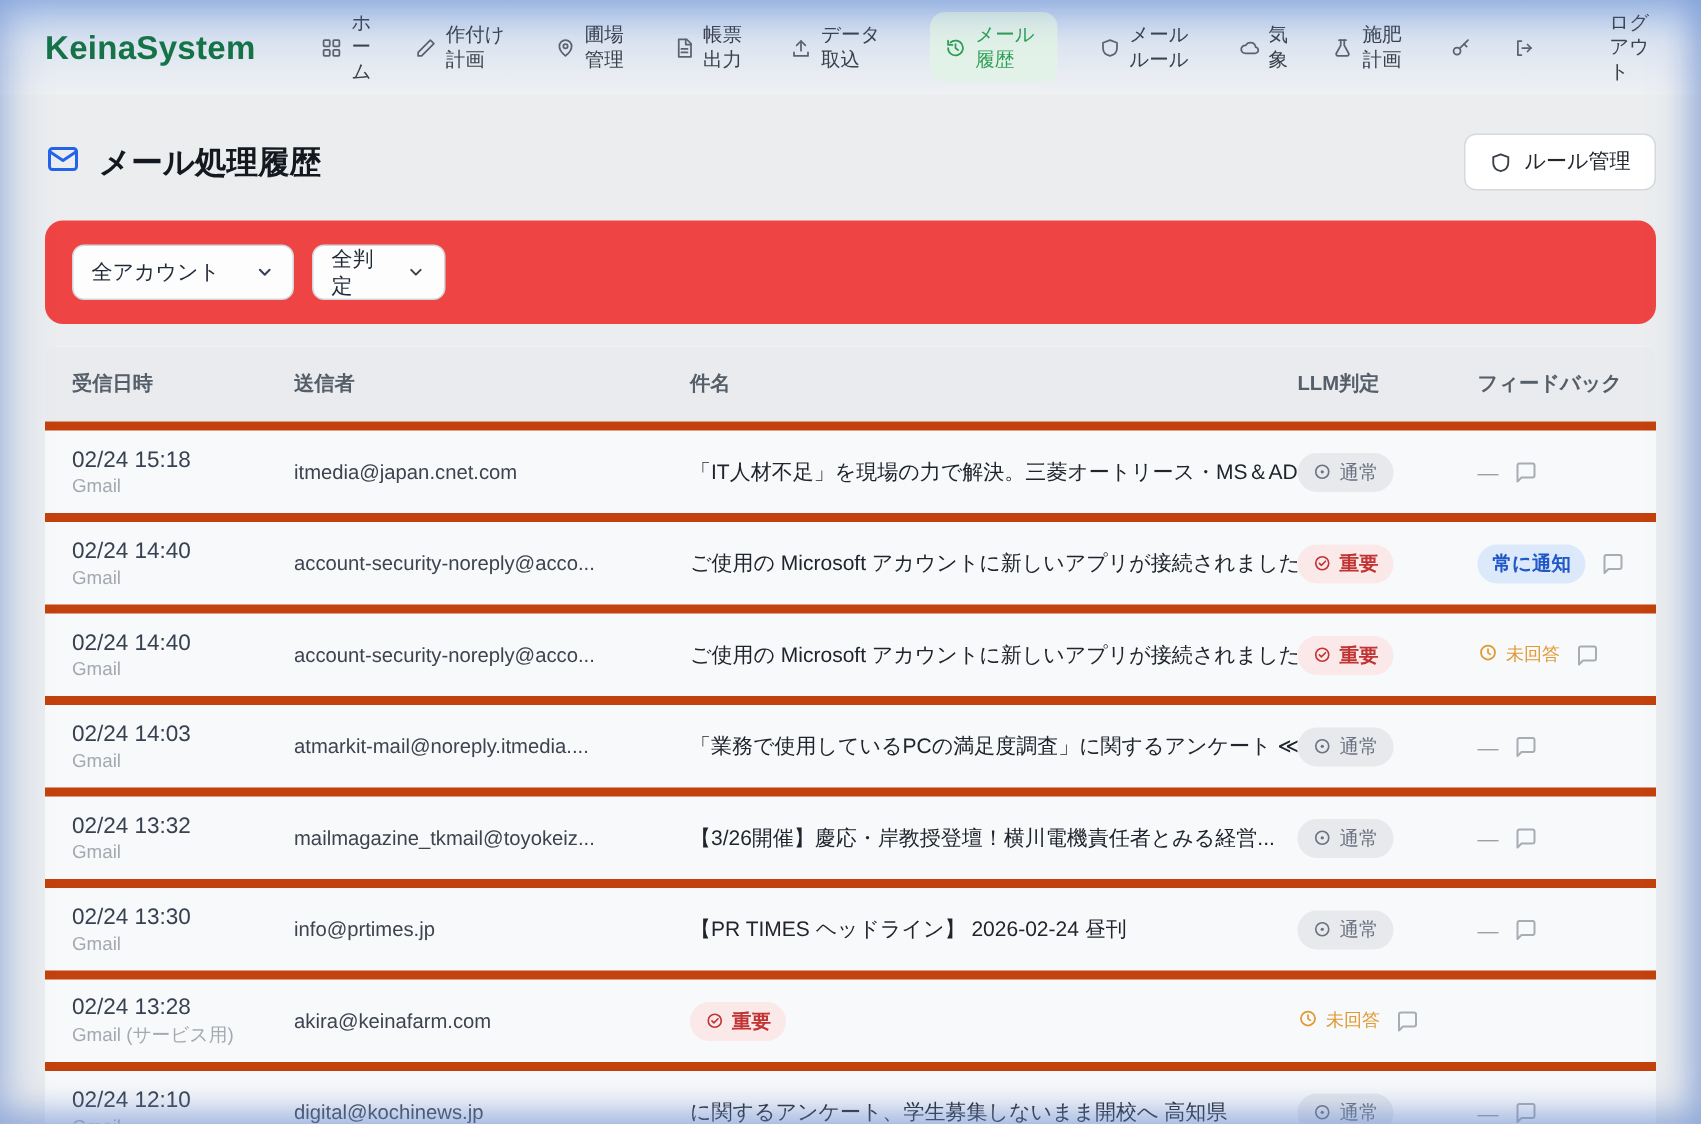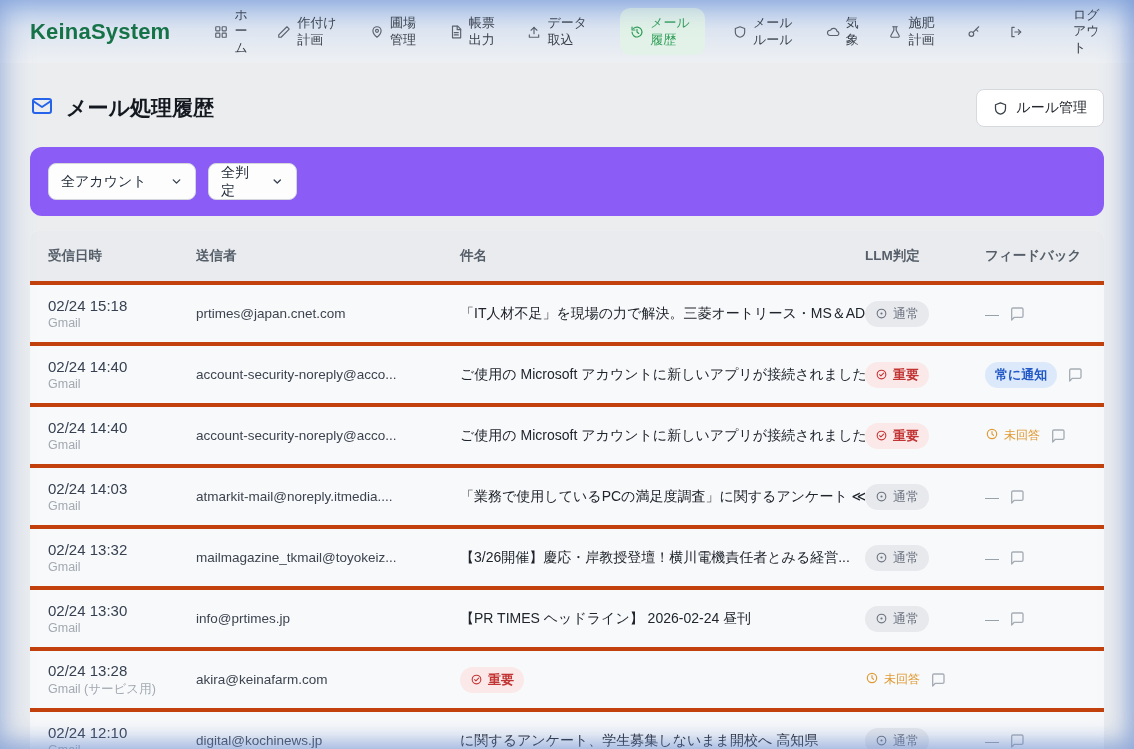--- a/index.html
+++ b/index.html
@@ -39,33 +39,33 @@
   
   .page-head { display:flex; justify-content:space-between; align-items:center; margin:26px 30px 20px; }
   .title-wrap { display:flex; gap:12px; }
   .title-wrap svg { width:24px; height:24px; color:#2563eb; }
   .page-title { font-size:21px; font-weight:bold; color:#14181f; }
   .rule-btn { display:flex; align-items:center; gap:8px; height:38px; padding:16px 16px;
     background:#fff; border:1px solid #d6d9de; border-radius:8px; font-size:14px; color:#23272e; cursor:pointer; }
   .rule-btn svg { width:15px; height:15px; color:#3a4048; }
 
   
-  .filter-card { margin:0 30px; background:#8b5cf6; border-radius:12px; padding:16px 18px; display:flex; gap:12px; }
+  .filter-card { margin:0 30px; background:#ef4444; border-radius:12px; padding:16px 18px; display:flex; gap:12px; }
   .select { display:flex; align-items:center; justify-content:space-between; gap:10px;
     height:37px; padding:0 12px; background:#fdfdfe; border:1px solid #d3d7dc; border-radius:8px;
     font-size:14px; color:#1f2937; cursor:pointer; }
   .select svg { width:13px; height:13px; color:#374151; }
   .select.account { width:148px; }
   .select.verdict { width:89px; }
 
   
   .table-card { margin:15px 30px 0; background:#f8f9fa; border-radius:8px 8px 0 0; overflow:hidden; }
   .tgrid { display:grid; grid-template-columns:148px 264px 405px 120px 1fr; padding-left:18px; align-items:center; }
   .thead { background:#e9ebee; height:50px; font-size:13.5px; font-weight:600; color:#555e69; }
-  .trow { min-height:61px; border-top:4px solid #c2410c; background:#f8f9fa; cursor:pointer; }
+  .trow { min-height:61px; border-top:6px solid #c2410c; background:#f8f9fa; cursor:pointer; }
   .dt { font-size:15px; color:#374151; }
   .acct { font-size:12.5px; color:#a3a9b1; margin-top:2px; }
   .sender { font-size:13.5px; color:#3d4450; white-space:nowrap; overflow:hidden; }
   .subject { font-size:14px; color:#20252d; white-space:nowrap; overflow:hidden; padding-right:14px; }
   .badge { display:inline-flex; align-items:center; gap:5px; padding:4px 10px; border-radius:999px; font-size:13px; white-space:nowrap; }
   .badge svg { width:13px; height:13px; }
   .badge.normal { background:#e7e9ec; color:#6b7280; }
   .badge.important { background:#fbe9e9; color:#c23434; font-weight:600; }
   .fb-cell { display:flex; align-items:center; gap:10px; }
   .fb-pill { background:#dce9fb; color:#2258c6; padding:4px 10px; border-radius:999px; font-size:13px; font-weight:600; white-space:nowrap; }
@@ -226,21 +226,21 @@
     <div>件名</div>
     <div>LLM判定</div>
     <div>フィードバック</div>
   </div>
   <div id="tbody">
       <div class="tgrid trow">
     <div>
       <div class="dt">02/24 15:18</div>
       <div class="acct">Gmail</div>
     </div>
-    <div class="sender">prtimes@japan.cnet.com</div>
+    <div class="sender">itmedia@japan.cnet.com</div>
     <div class="subject">「IT人材不足」を現場の力で解決。三菱オートリース・MS＆AD...</div>
     <div>
       <span class="badge normal">
         <span style="display:flex">
               <svg viewBox="0 0 24 24" fill="none" stroke="currentColor" stroke-width="2" stroke-linecap="round" stroke-linejoin="round">
                 <circle cx="12" cy="12" r="8"></circle>
                 <circle cx="12" cy="12" r="2" fill="currentColor" stroke="none"></circle>
               </svg>
             </span>通常
       </span>

